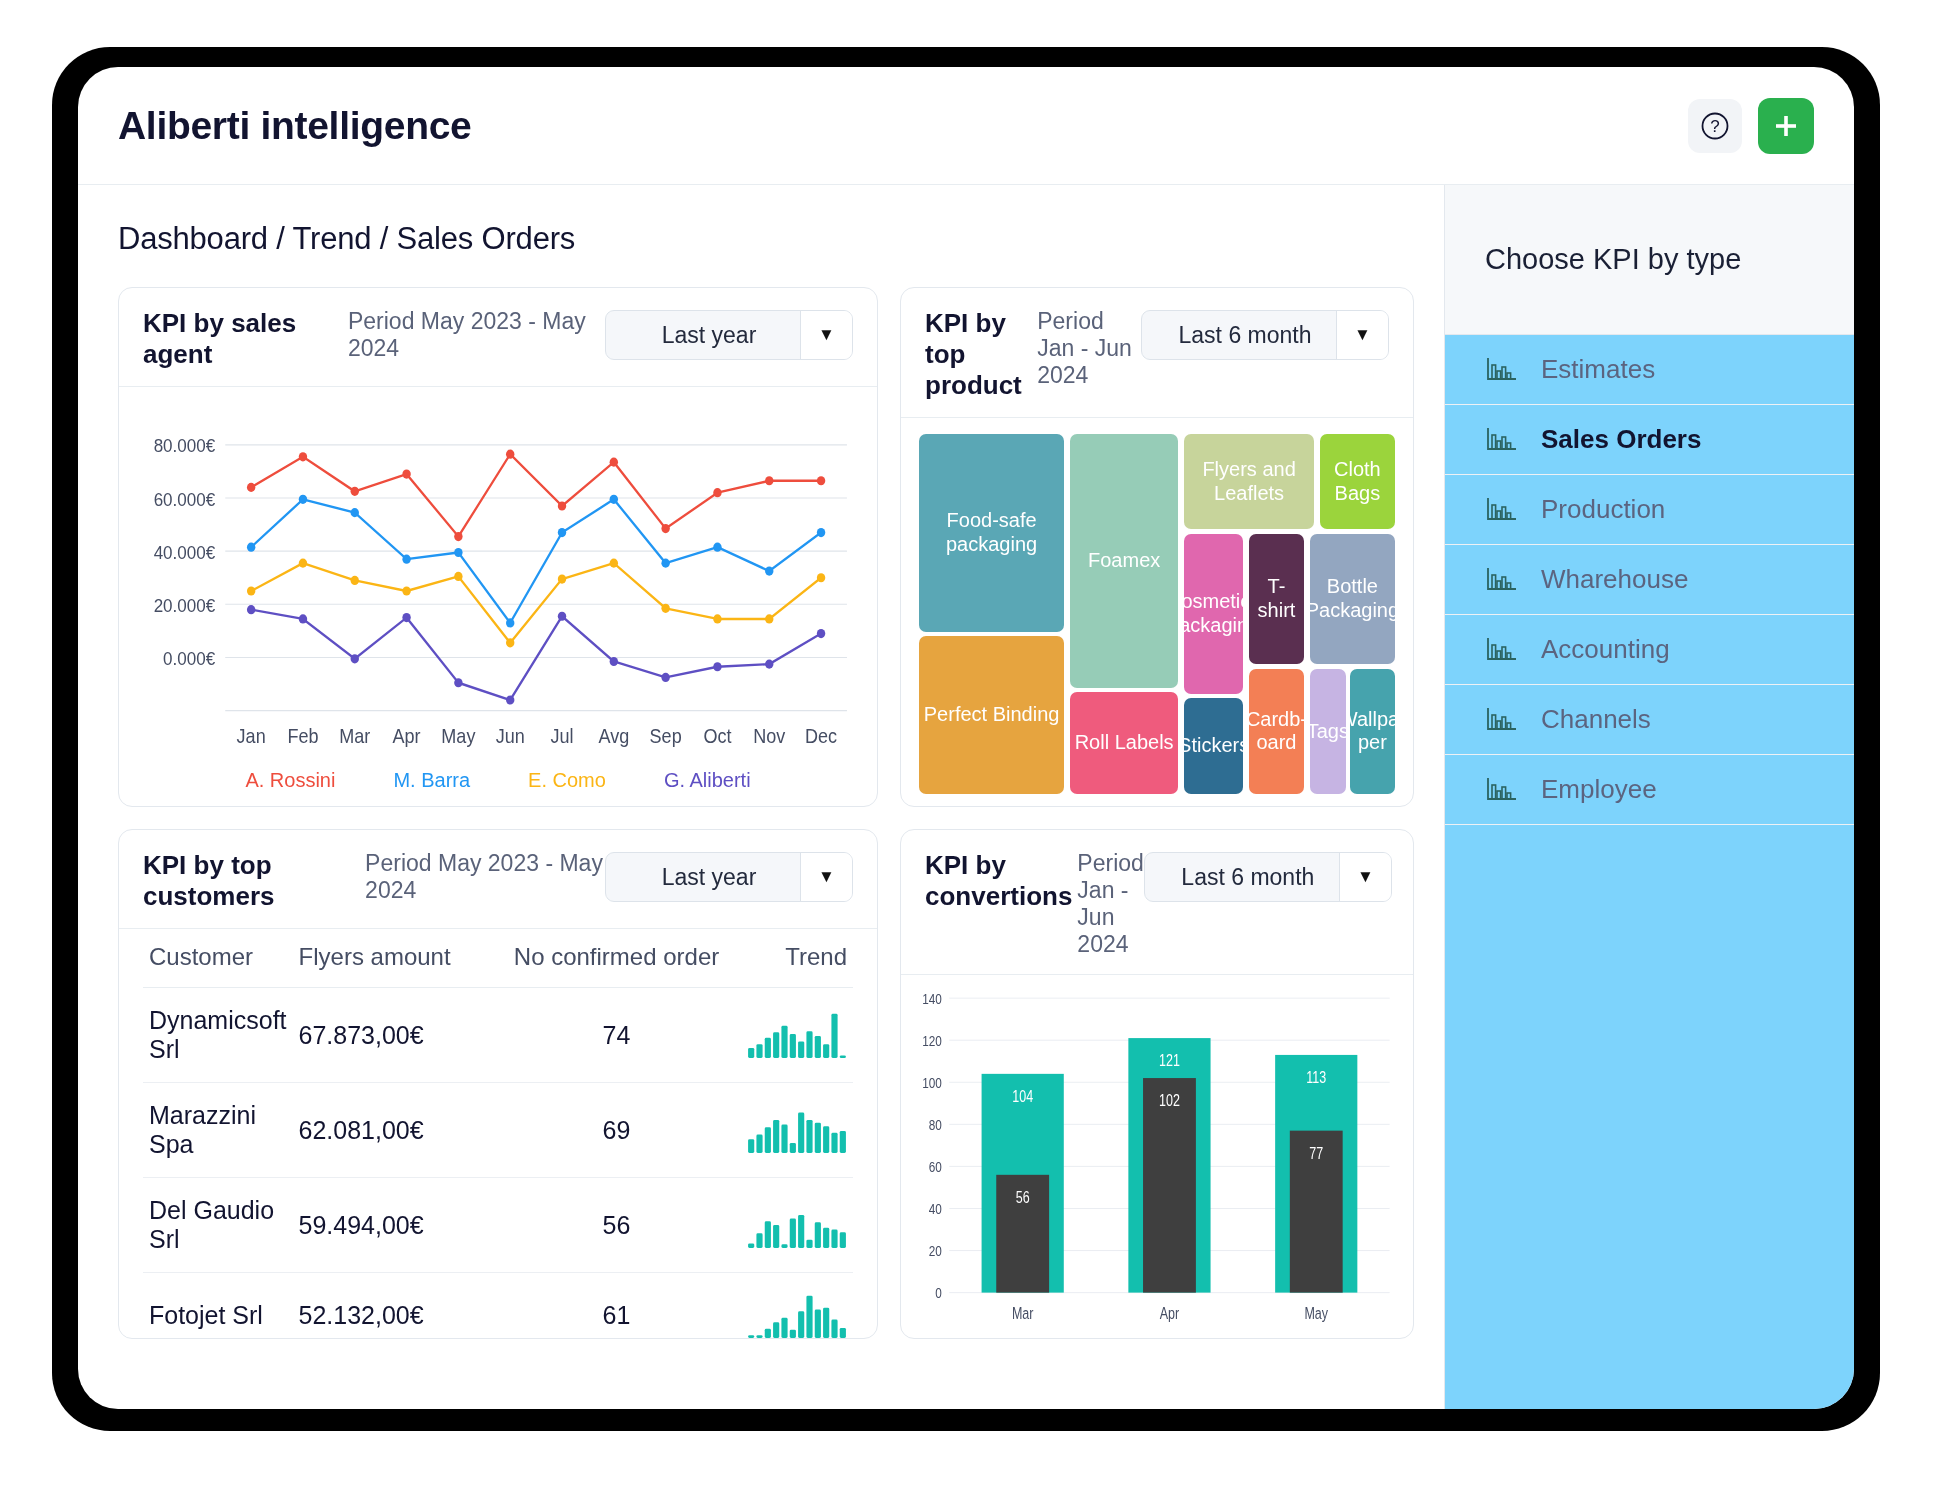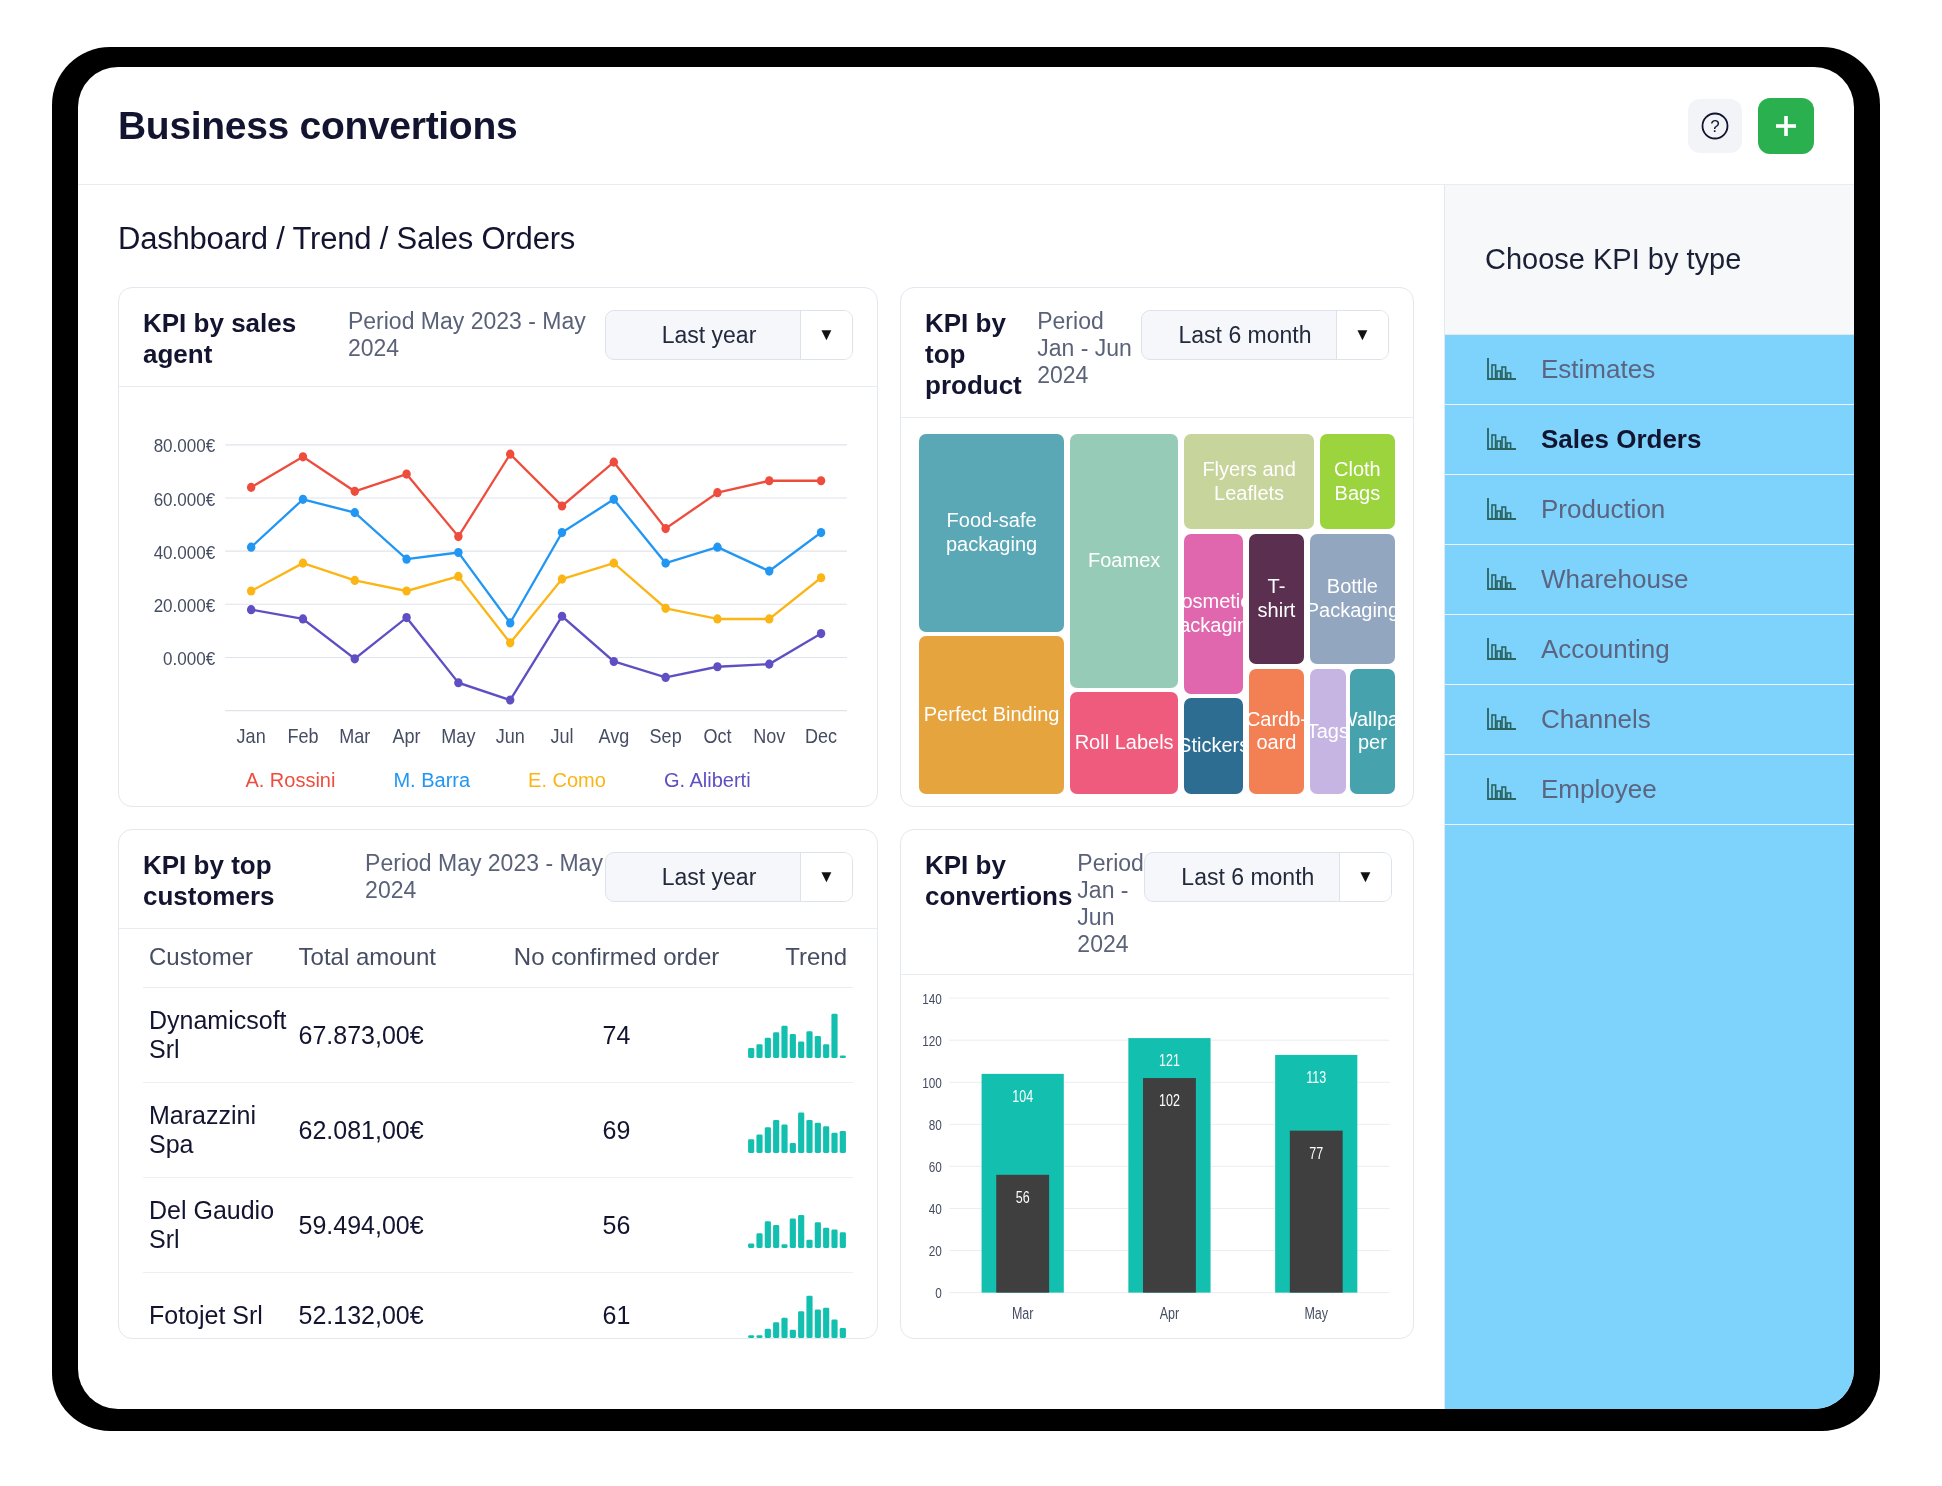--- a/index.html
+++ b/index.html
@@ -167,21 +167,21 @@
   .side-item.active .side-label { color: #121430; font-weight: bold; }
   .side-icon { width: 34px; height: 28px; display: block; flex: 0 0 34px; }
 </style>
 </head>
 <body>
 
 <div id="device">
 <div id="screen">
 
   <div class="topbar">
-    <div class="app-title">Business convertions</div>
+    <div class="app-title">Aliberti intelligence</div>
     <div class="topbar-actions">
       <button class="help-btn">
         <svg width="34" height="34" viewBox="0 0 34 34">
           <circle cx="17" cy="17" r="12.5" fill="none" stroke="#121430" stroke-width="1.8"></circle>
           <text x="17" y="23" font-size="17" font-family="Liberation Sans, sans-serif" fill="#121430" text-anchor="middle">?</text>
         </svg>
       </button>
       <button class="add-btn">
         <svg width="30" height="30" viewBox="0 0 30 30">
           <rect x="13.2" y="5" width="3.6" height="20" fill="#ffffff"></rect>
@@ -337,21 +337,21 @@
             <div class="dropdown">
               <div class="dd-value">Last year</div>
               <div class="dd-arrow">▼</div>
             </div>
           </div>
           <div class="card-body" style="padding:0 24px;">
             <table class="kpi-table">
               <thead>
                 <tr>
                   <th>Customer</th>
-                  <th class="col-amount">Total amount</th>
+                  <th class="col-amount">Flyers amount</th>
                   <th class="col-count">No confirmed order</th>
                   <th class="col-trend">Trend</th>
                 </tr>
               </thead>
               <tbody id="cust-body">
                     <tr>
                       <td>Dynamicsoft Srl</td>
                       <td class="col-amount">67.873,00€</td>
                       <td class="col-count">74</td>
                       <td class="col-trend">

